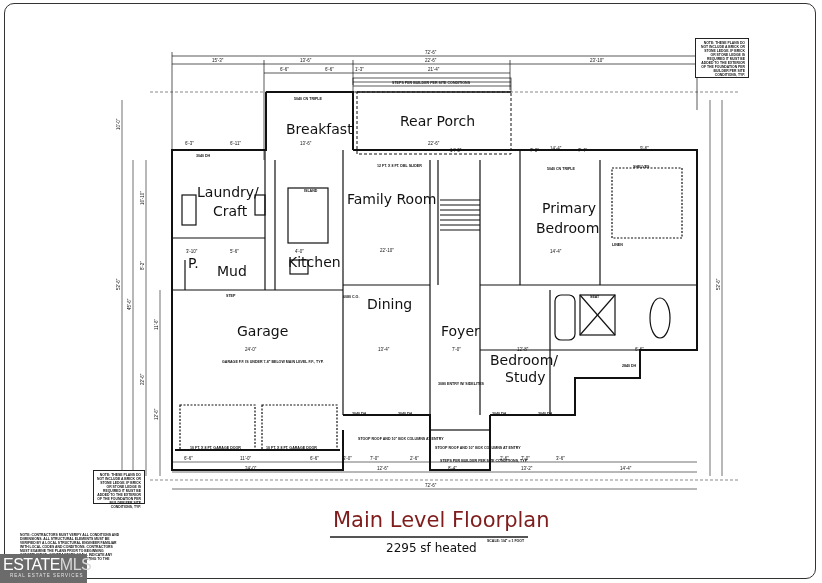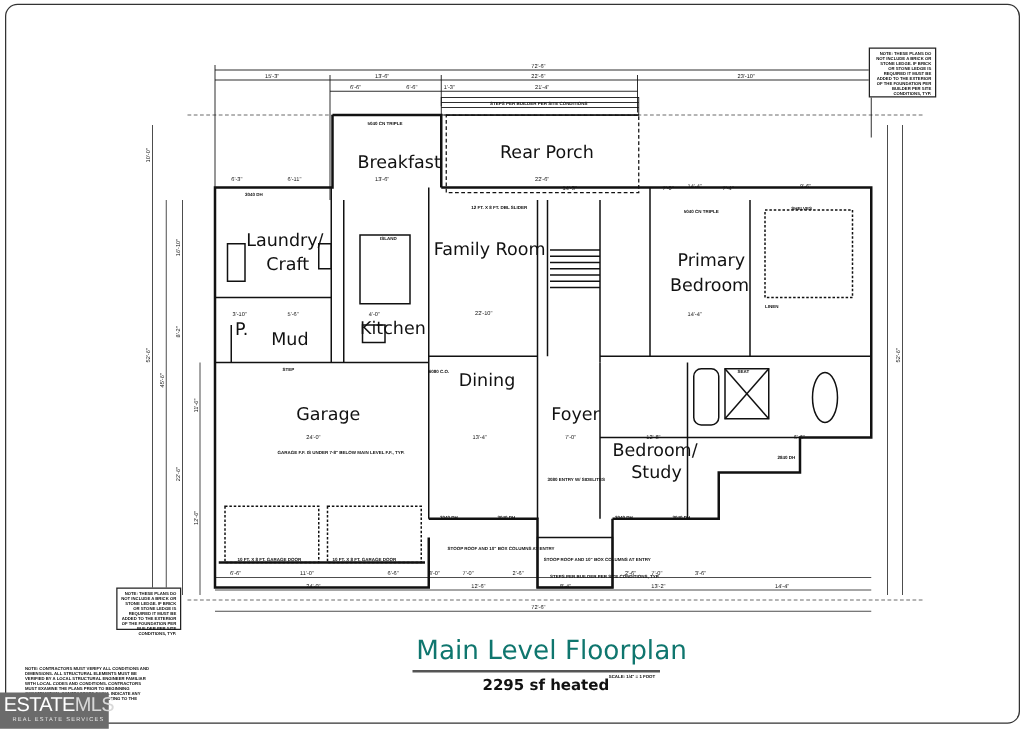--- a/index.html
+++ b/index.html
@@ -2,23 +2,23 @@
 <html><head>
 <meta charset="utf-8">
 <style>
   html,body{margin:0;padding:0;background:#ffffff;}
   body{width:822px;height:583px;position:relative;overflow:hidden;font-family:"DejaVu Sans",sans-serif;}
   .sheet{position:absolute;left:4px;top:3px;width:812px;height:576px;border:1.5px solid #333;border-radius:10px;box-sizing:border-box;}
   svg{position:absolute;left:0;top:0;}
   .room{font-family:"DejaVu Sans",sans-serif;font-size:14px;fill:#111;}
   .dim{font-family:"Liberation Sans",sans-serif;font-size:4.5px;fill:#111;}
   .note{font-family:"Liberation Sans",sans-serif;font-size:3.6px;fill:#111;font-weight:bold;}
-  .title{position:absolute;left:333px;top:508px;font-family:"DejaVu Sans",sans-serif;font-size:21px;color:#0f766e;white-space:nowrap;}
+  .title{position:absolute;left:333px;top:508px;font-family:"DejaVu Sans",sans-serif;font-size:21px;color:#7f1d1d;white-space:nowrap;}
   .title-rule{position:absolute;left:330px;top:536px;width:198px;height:2px;background:#555;}
-  .subtitle{position:absolute;left:386px;top:541px;font-family:"DejaVu Sans",sans-serif;font-size:12px;color:#111;white-space:nowrap;font-weight:bold;}
+  .subtitle{position:absolute;left:386px;top:541px;font-family:"DejaVu Sans",sans-serif;font-size:12px;color:#111;white-space:nowrap;}
   .scale{position:absolute;left:487px;top:539px;font-family:"Liberation Sans",sans-serif;font-size:3.5px;font-weight:bold;color:#111;white-space:nowrap;}
   .mls{position:absolute;left:0;top:554px;width:87px;height:29px;background:#6b6b6b;color:#fff;}
   .mls-main{position:absolute;left:3px;top:2px;font-family:"Liberation Sans",sans-serif;font-size:16px;letter-spacing:-0.5px;white-space:nowrap;color:#fff;}
   .mls-main .light{color:#d8d8d8;}
   .mls-sub{position:absolute;left:10px;top:19px;font-family:"Liberation Sans",sans-serif;font-size:4.5px;letter-spacing:1px;color:#e6e6e6;white-space:nowrap;}
   .bl-note{position:absolute;left:20px;top:533px;width:100px;font-family:"Liberation Sans",sans-serif;font-size:3.4px;line-height:4px;font-weight:bold;color:#111;}
   .note-box{position:absolute;border:1px solid #222;background:#fff;font-family:"Liberation Sans",sans-serif;font-size:3.4px;line-height:4px;font-weight:bold;color:#111;text-align:right;padding:2px 3px;box-sizing:border-box;}
 </style>
 </head>
 <body>

